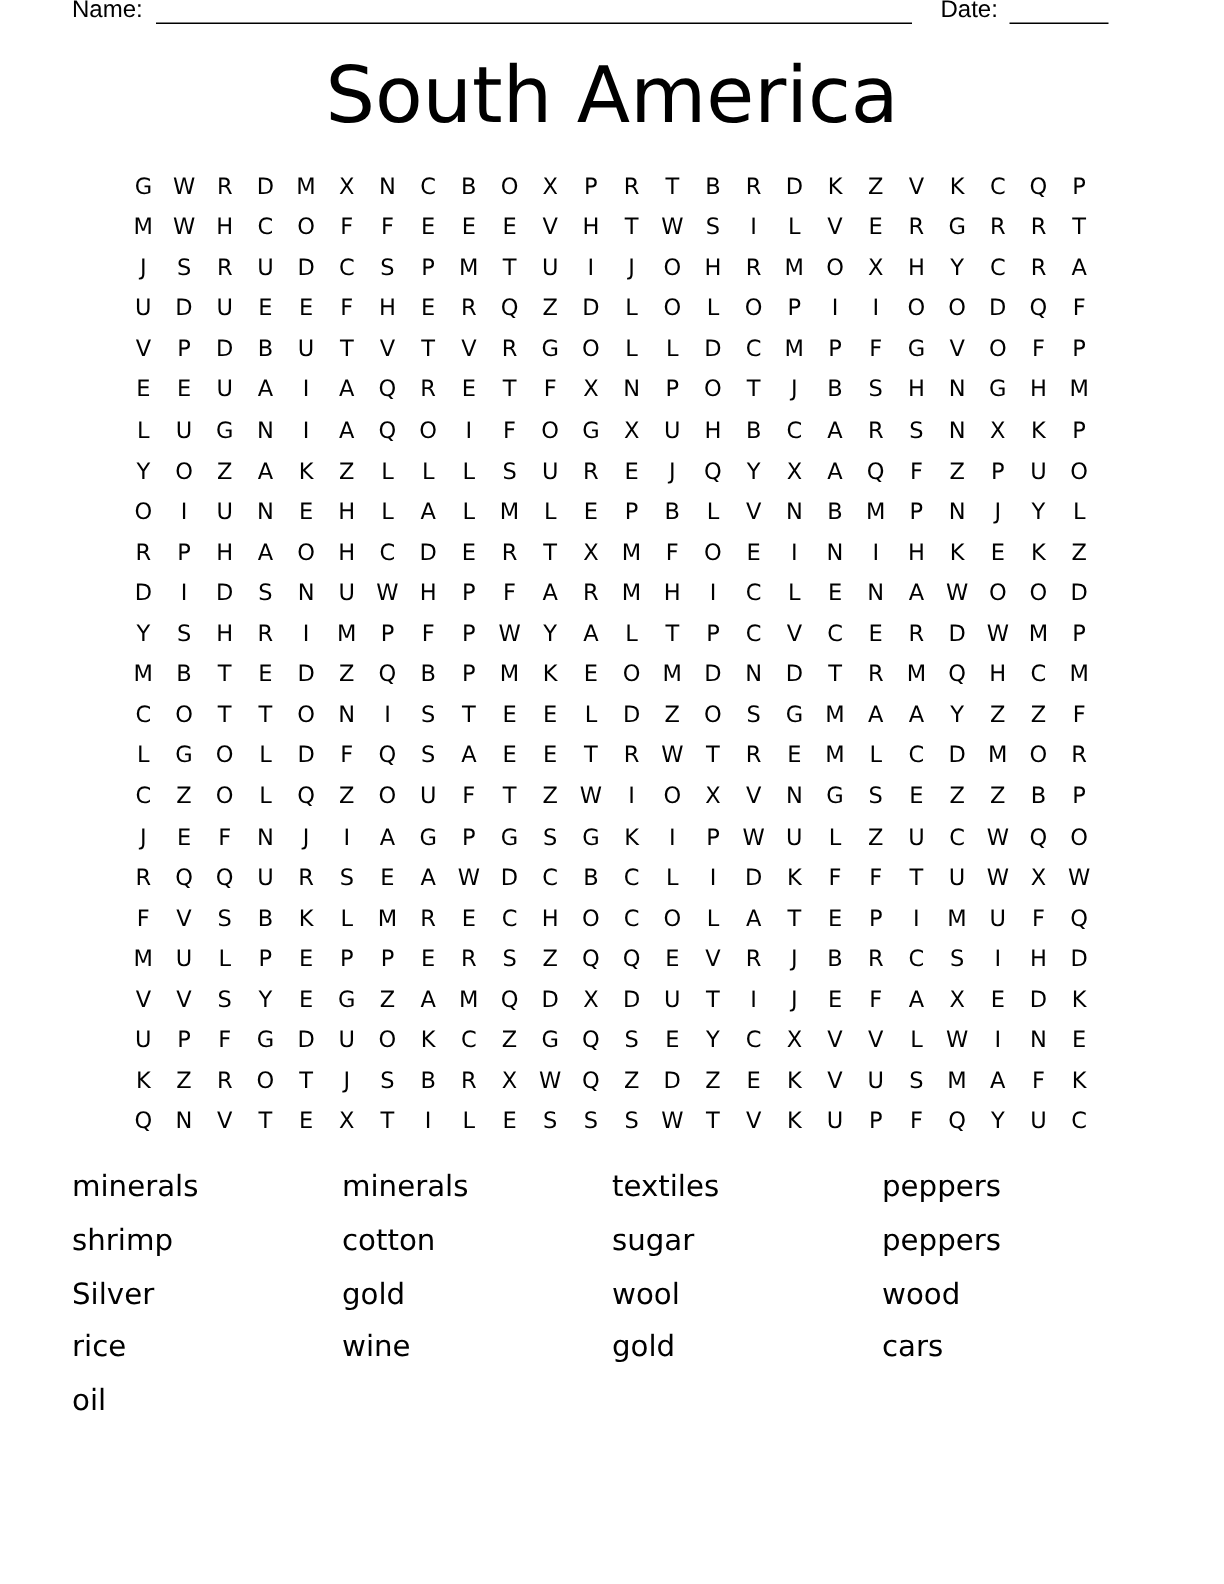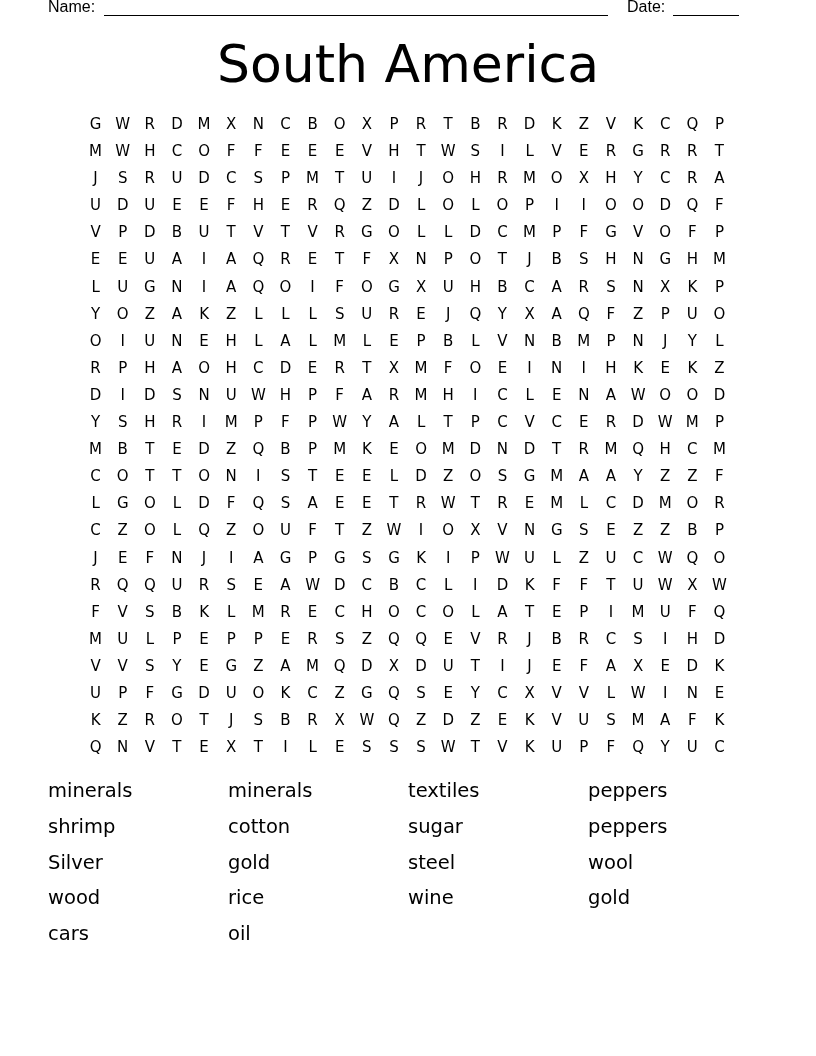--- a/index.html
+++ b/index.html
@@ -659,21 +659,20 @@
     <span class="word">minerals</span>
     <span class="word">minerals</span>
     <span class="word">textiles</span>
     <span class="word">peppers</span>
     <span class="word">shrimp</span>
     <span class="word">cotton</span>
     <span class="word">sugar</span>
     <span class="word">peppers</span>
     <span class="word">Silver</span>
     <span class="word">gold</span>
-    <span class="word">steel</span>
     <span class="word">wool</span>
     <span class="word">wood</span>
     <span class="word">rice</span>
     <span class="word">wine</span>
     <span class="word">gold</span>
     <span class="word">cars</span>
     <span class="word">oil</span>
   </div>
 
 </body></html>

